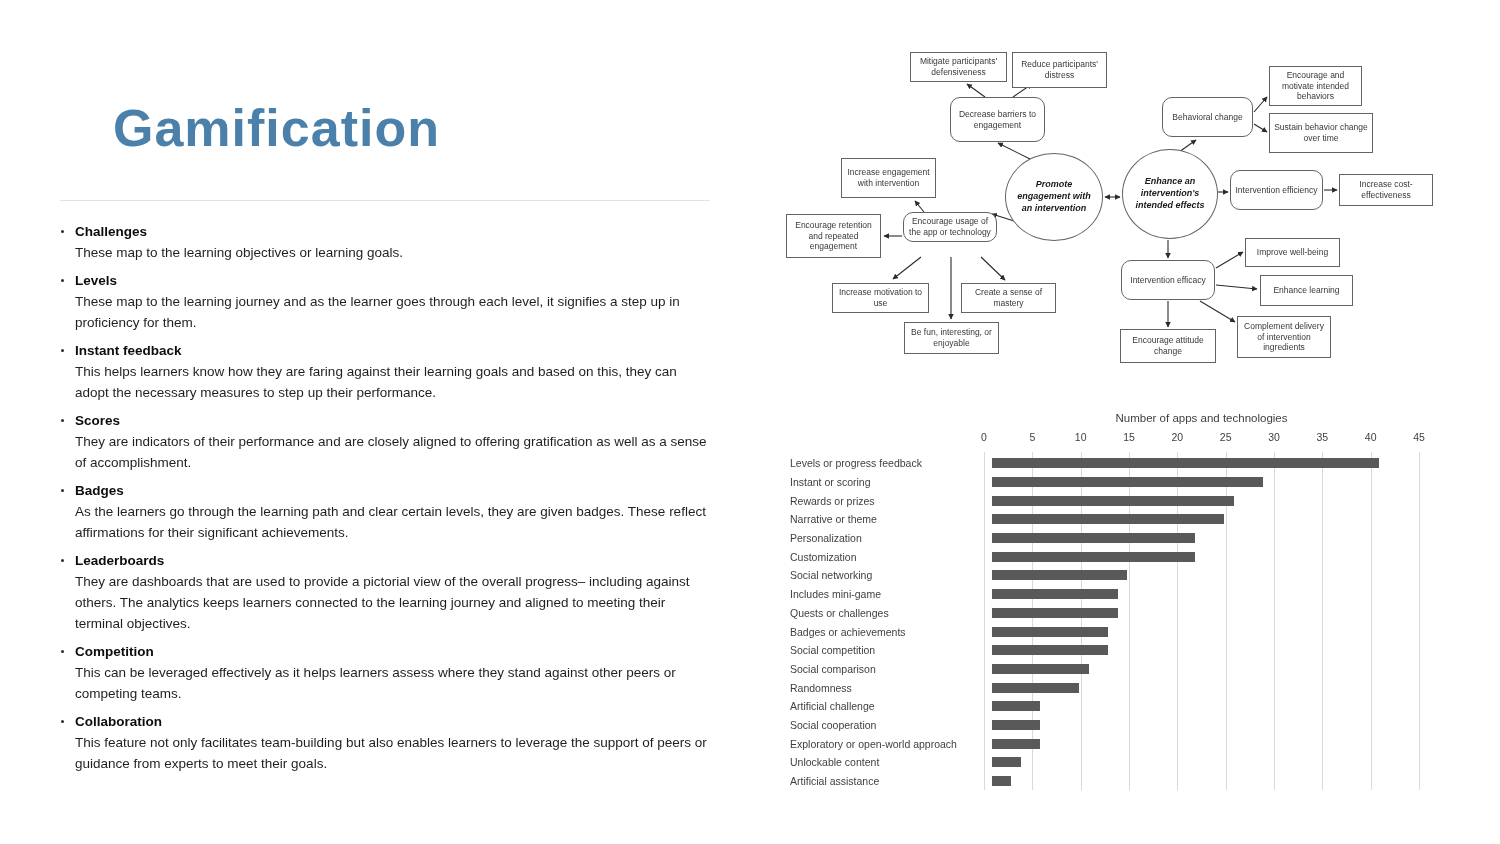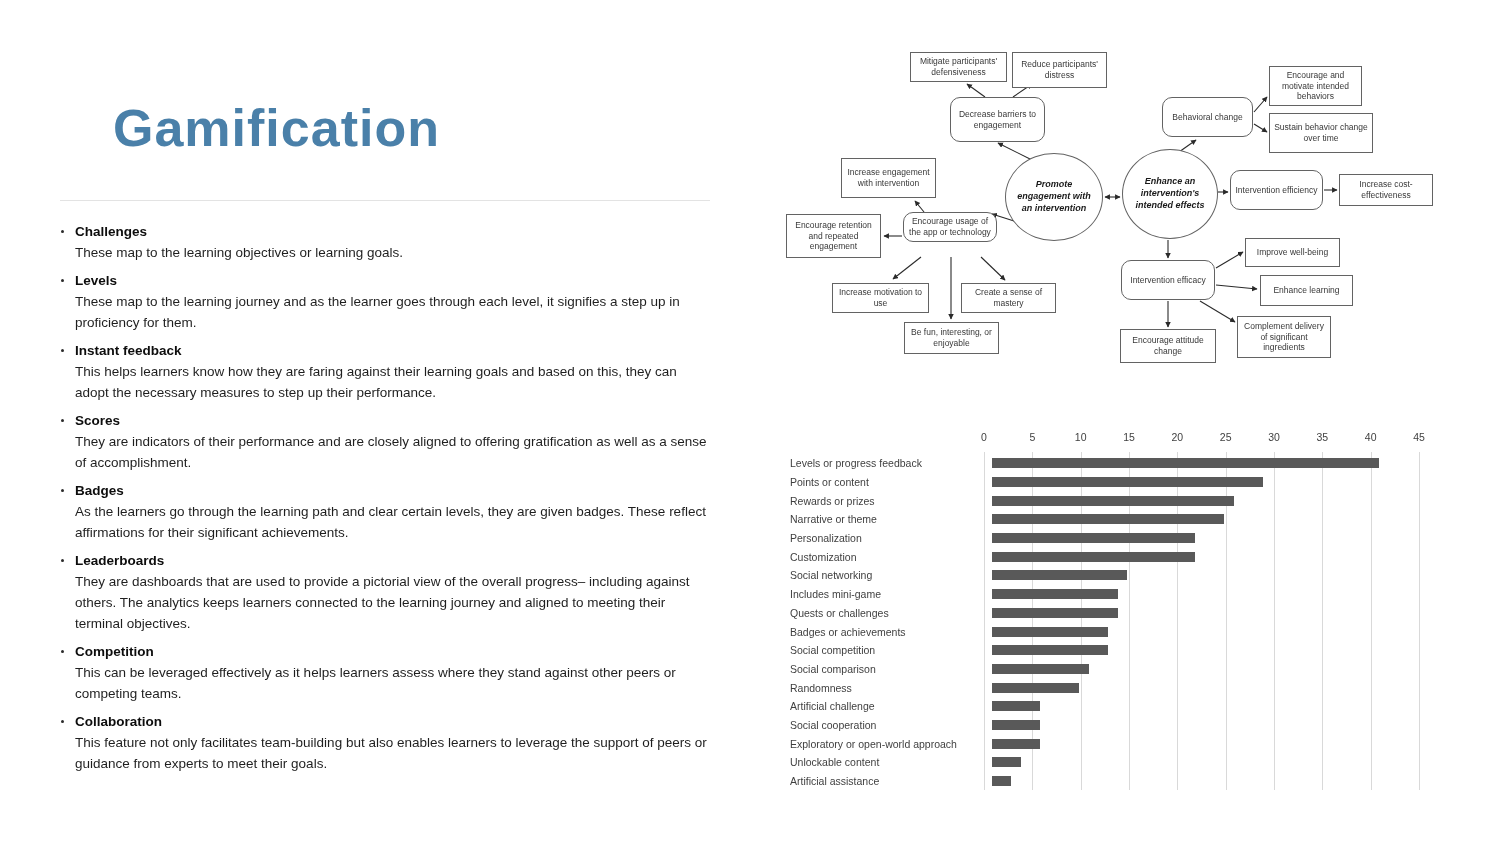--- a/index.html
+++ b/index.html
@@ -128,25 +128,26 @@
   <div class="node rounded" style="left:450px;top:130px;width:93px;height:40px;">Intervention efficiency</div>
   <div class="node" style="left:559px;top:134px;width:94px;height:32px;">Increase cost-effectiveness</div>
   <div class="node" style="left:6px;top:174px;width:95px;height:44px;">Encourage retention and repeated engagement</div>
   <div class="node rounded" style="left:123px;top:172px;width:94px;height:30px;">Encourage usage of the app or technology</div>
   <div class="node" style="left:52px;top:243px;width:97px;height:30px;">Increase motivation to use</div>
   <div class="node" style="left:181px;top:243px;width:95px;height:30px;">Create a sense of mastery</div>
   <div class="node" style="left:124px;top:282px;width:95px;height:32px;">Be fun, interesting, or enjoyable</div>
   <div class="node rounded" style="left:341px;top:220px;width:94px;height:40px;">Intervention efficacy</div>
   <div class="node" style="left:465px;top:198px;width:95px;height:29px;">Improve well-being</div>
   <div class="node" style="left:480px;top:235px;width:93px;height:31px;">Enhance learning</div>
-  <div class="node" style="left:457px;top:276px;width:94px;height:42px;">Complement delivery of significant ingredients</div>
+  <div class="node" style="left:457px;top:276px;width:94px;height:42px;">Complement delivery of intervention ingredients</div>
   <div class="node" style="left:340px;top:289px;width:96px;height:34px;">Encourage attitude change</div>
 </div>
 
 <div class="chart">
+  <div class="chart-title">Number of apps and technologies</div>
   <div class="x-ticks">
       <div class="tick-label" style="left: 194px;">0</div>
       <div class="tick-label" style="left: 242.333px;">5</div>
       <div class="tick-label" style="left: 290.667px;">10</div>
       <div class="tick-label" style="left: 339px;">15</div>
       <div class="tick-label" style="left: 387.333px;">20</div>
       <div class="tick-label" style="left: 435.667px;">25</div>
       <div class="tick-label" style="left: 484px;">30</div>
       <div class="tick-label" style="left: 532.333px;">35</div>
       <div class="tick-label" style="left: 580.667px;">40</div>
@@ -165,21 +166,21 @@
       <div class="gridline" style="left: 629px; background: rgb(217, 217, 217);"></div>
     </div>
   <div class="bar-rows">
       <div class="bar-row">
         <div class="bar-label">Levels or progress feedback</div>
         <div class="bar-track">
           <div class="bar" style="width: 386.667px; background: rgb(89, 89, 89);"></div>
         </div>
       </div>
       <div class="bar-row">
-        <div class="bar-label">Points or content</div>
+        <div class="bar-label">Instant or scoring</div>
         <div class="bar-track">
           <div class="bar" style="width: 270.667px; background: rgb(89, 89, 89);"></div>
         </div>
       </div>
       <div class="bar-row">
         <div class="bar-label">Rewards or prizes</div>
         <div class="bar-track">
           <div class="bar" style="width: 241.667px; background: rgb(89, 89, 89);"></div>
         </div>
       </div>

